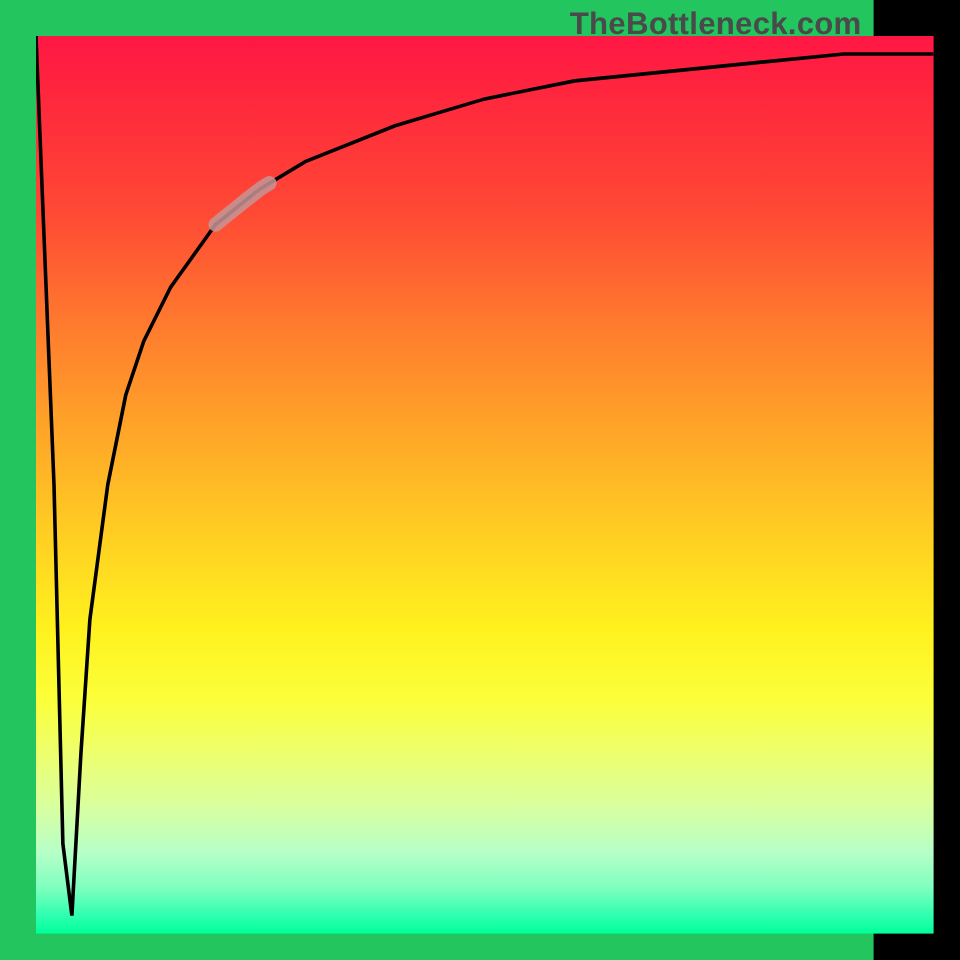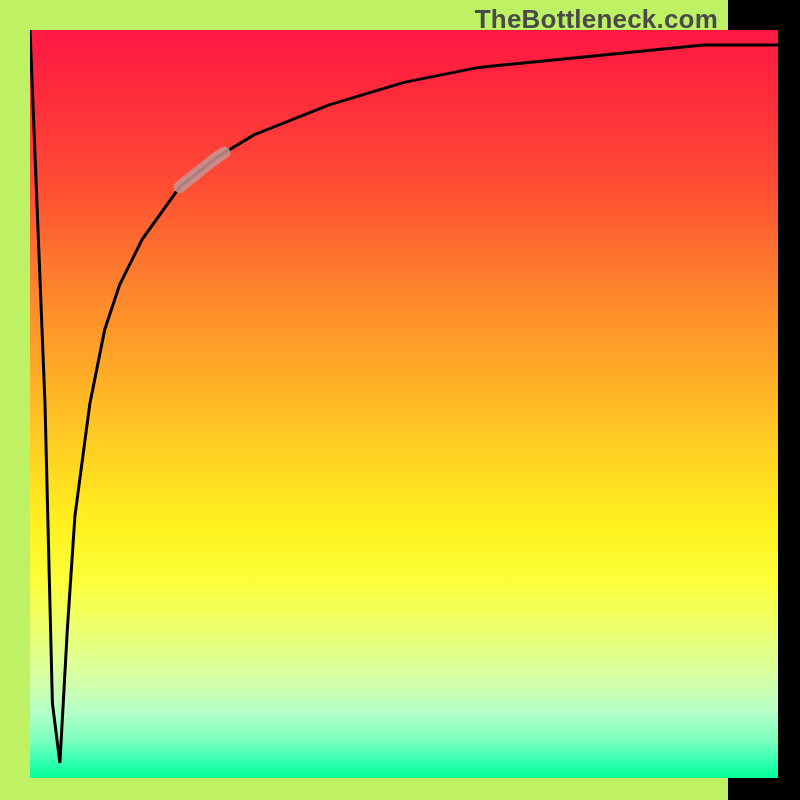--- a/index.html
+++ b/index.html
@@ -8,21 +8,21 @@
     width: 800px;
     height: 800px;
     background: #000;
     overflow: hidden;
     font-family: Arial, Helvetica, sans-serif;
   }
   .frame {
     position: relative;
     width: 728px;
     height: 800px;
-    background: #bef264;
+    background: #22c55e;
   }
   .watermark {
     position: absolute;
     top: 4px;
     right: 10px;
     color: #4a4a4a;
     font-size: 26px;
     font-weight: 600;
     letter-spacing: 0.2px;
     user-select: none;

